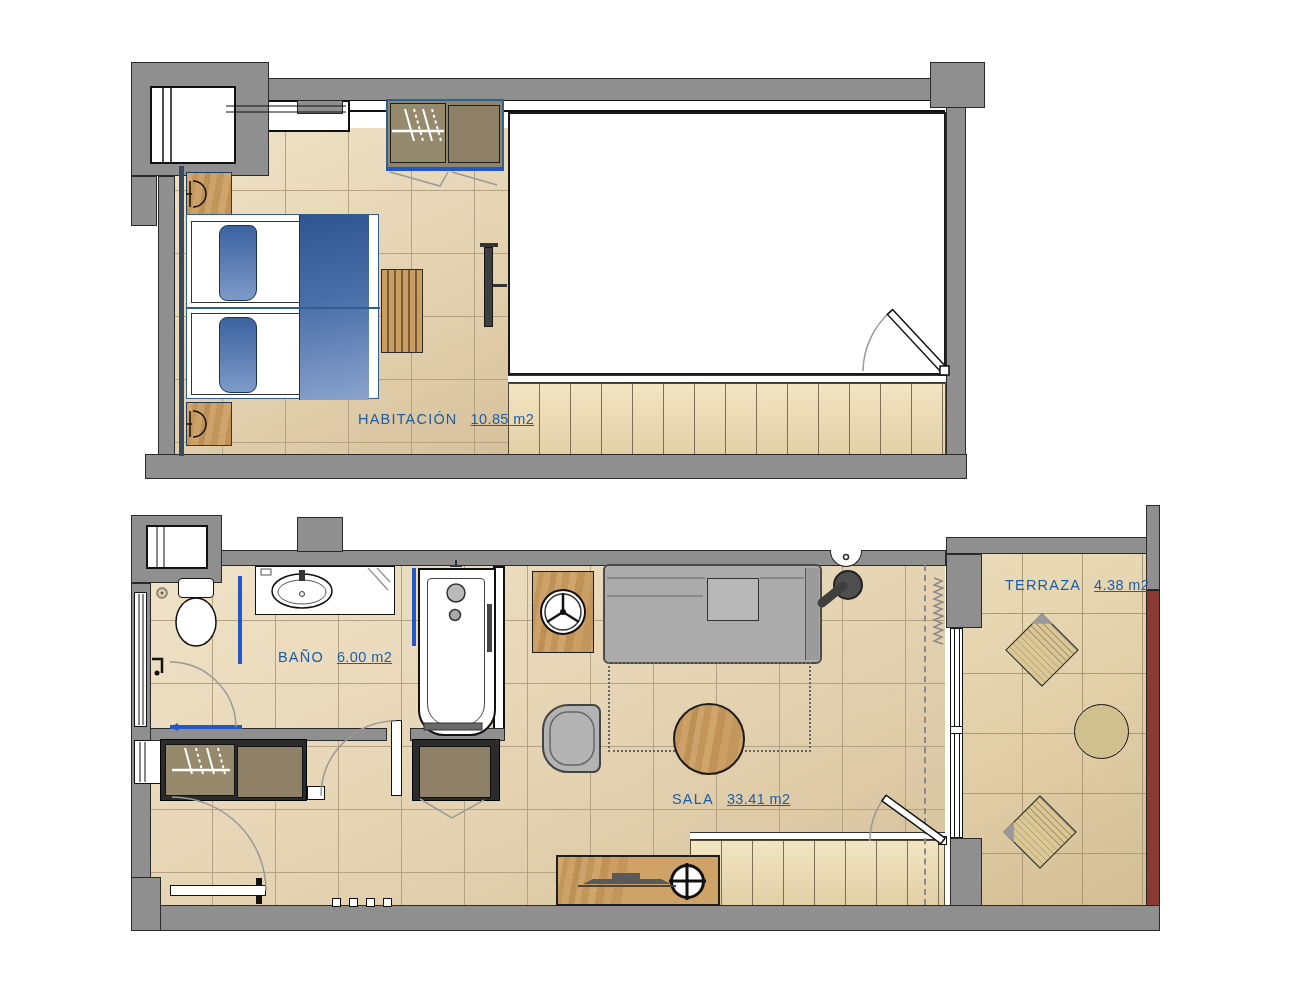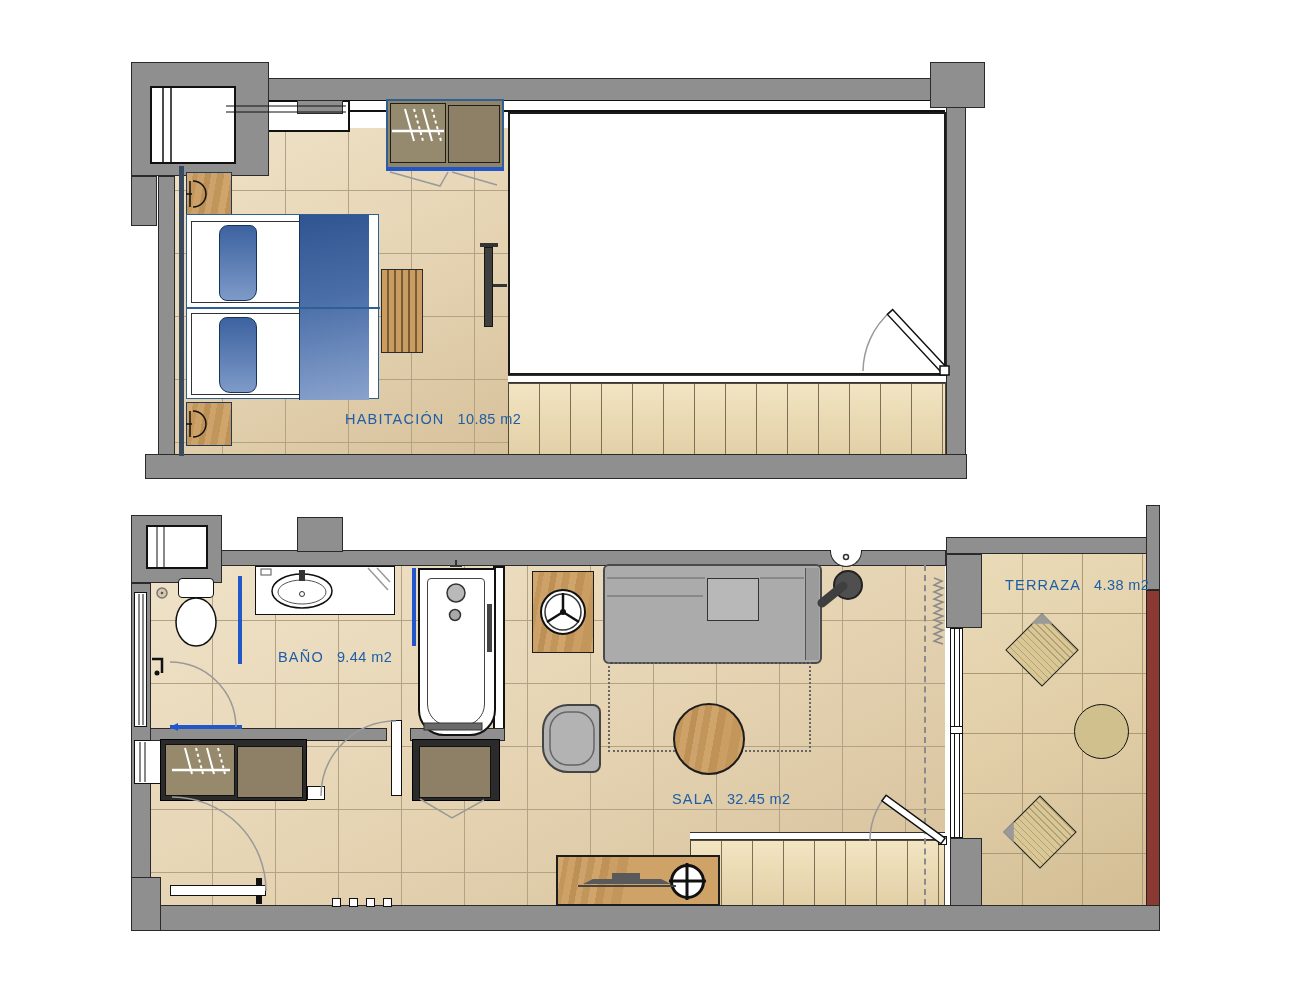--- a/index.html
+++ b/index.html
@@ -19,21 +19,21 @@
   .deck{background-image:
       repeating-linear-gradient(to right,transparent 0 30px,#7d6e54 30px 31px),
       linear-gradient(to bottom,#f2e5c2,#e2cfa6);
       border:1px solid #554a36;}
   .nosing{background:#fff;border-top:1px solid #333;border-bottom:1px solid #333;}
   .niche{background:#fff;border:2px solid #111;}
   .wood{background:linear-gradient(100deg,#d2a76e 0 6px,#c3975c 6px 11px,#cda167 11px 18px,#bd9156 18px 24px,#cda26b 24px 30px,#c2955a 30px 37px,#d0a56c 37px 44px,#c09257 44px 52px,#cb9f64 52px 60px,#c3965b 60px 70px,#cfa368 70px 80px);
         border:1.5px solid #1d1d1d;}
   .label{position:absolute;display:flex;gap:13px;color:#1d5ea6;font-size:14.5px;
          letter-spacing:1.2px;white-space:nowrap;}
-  .label .area{letter-spacing:0.4px;}
+  .label .area{letter-spacing:0.4px;text-decoration:underline;}
   .glass{background:#2257c9;}
   svg.overlay{position:absolute;left:0;top:0;z-index:5;pointer-events:none;}
   .lbl-layer{z-index:6;}
 </style>
 </head>
 <body>
 
 <div class="canvas">
 
   <div class="abs tile" style="left:160px;top:128px;width:350px;height:328px"></div>
@@ -243,31 +243,31 @@
 
     <g>
       <path d="M884,798 A73,73 0 0 0 870,841" stroke="#999" stroke-width="1.5" fill="none"></path>
       <polygon points="945.1,838.2 886.1,795.2 881.9,800.8 940.9,843.8" fill="#fff" stroke="#111" stroke-width="1.5"></polygon>
     </g>
 
     <path d="M934,578 l8,3 -8,4 9,3 -9,4 8,3 -8,4 9,3 -9,4 8,3 -8,4 9,3 -9,4 8,3 -8,4 9,3 -9,4 8,3 -8,4 9,3" stroke="#8a8a8a" stroke-width="1.5" fill="none"></path>
   </svg>
 
   <div class="lbl-layer">
-    <div class="label" style="left:345px;top:411px">
+    <div class="label" style="left:358px;top:411px">
       <span>HABITACIÓN</span>
         <span class="area">10.85 m2</span>
     </div>
     <div class="label" style="left:278px;top:649px">
       <span>BAÑO</span>
-        <span class="area">9.44 m2</span>
+        <span class="area">6.00 m2</span>
     </div>
     <div class="label" style="left:672px;top:791px">
       <span>SALA</span>
-        <span class="area">32.45 m2</span>
+        <span class="area">33.41 m2</span>
     </div>
     <div class="label" style="left:1005px;top:577px">
       <span>TERRAZA</span>
         <span class="area">4.38 m2</span>
     </div>
   </div>
 
 </div>
 
 </body></html>

